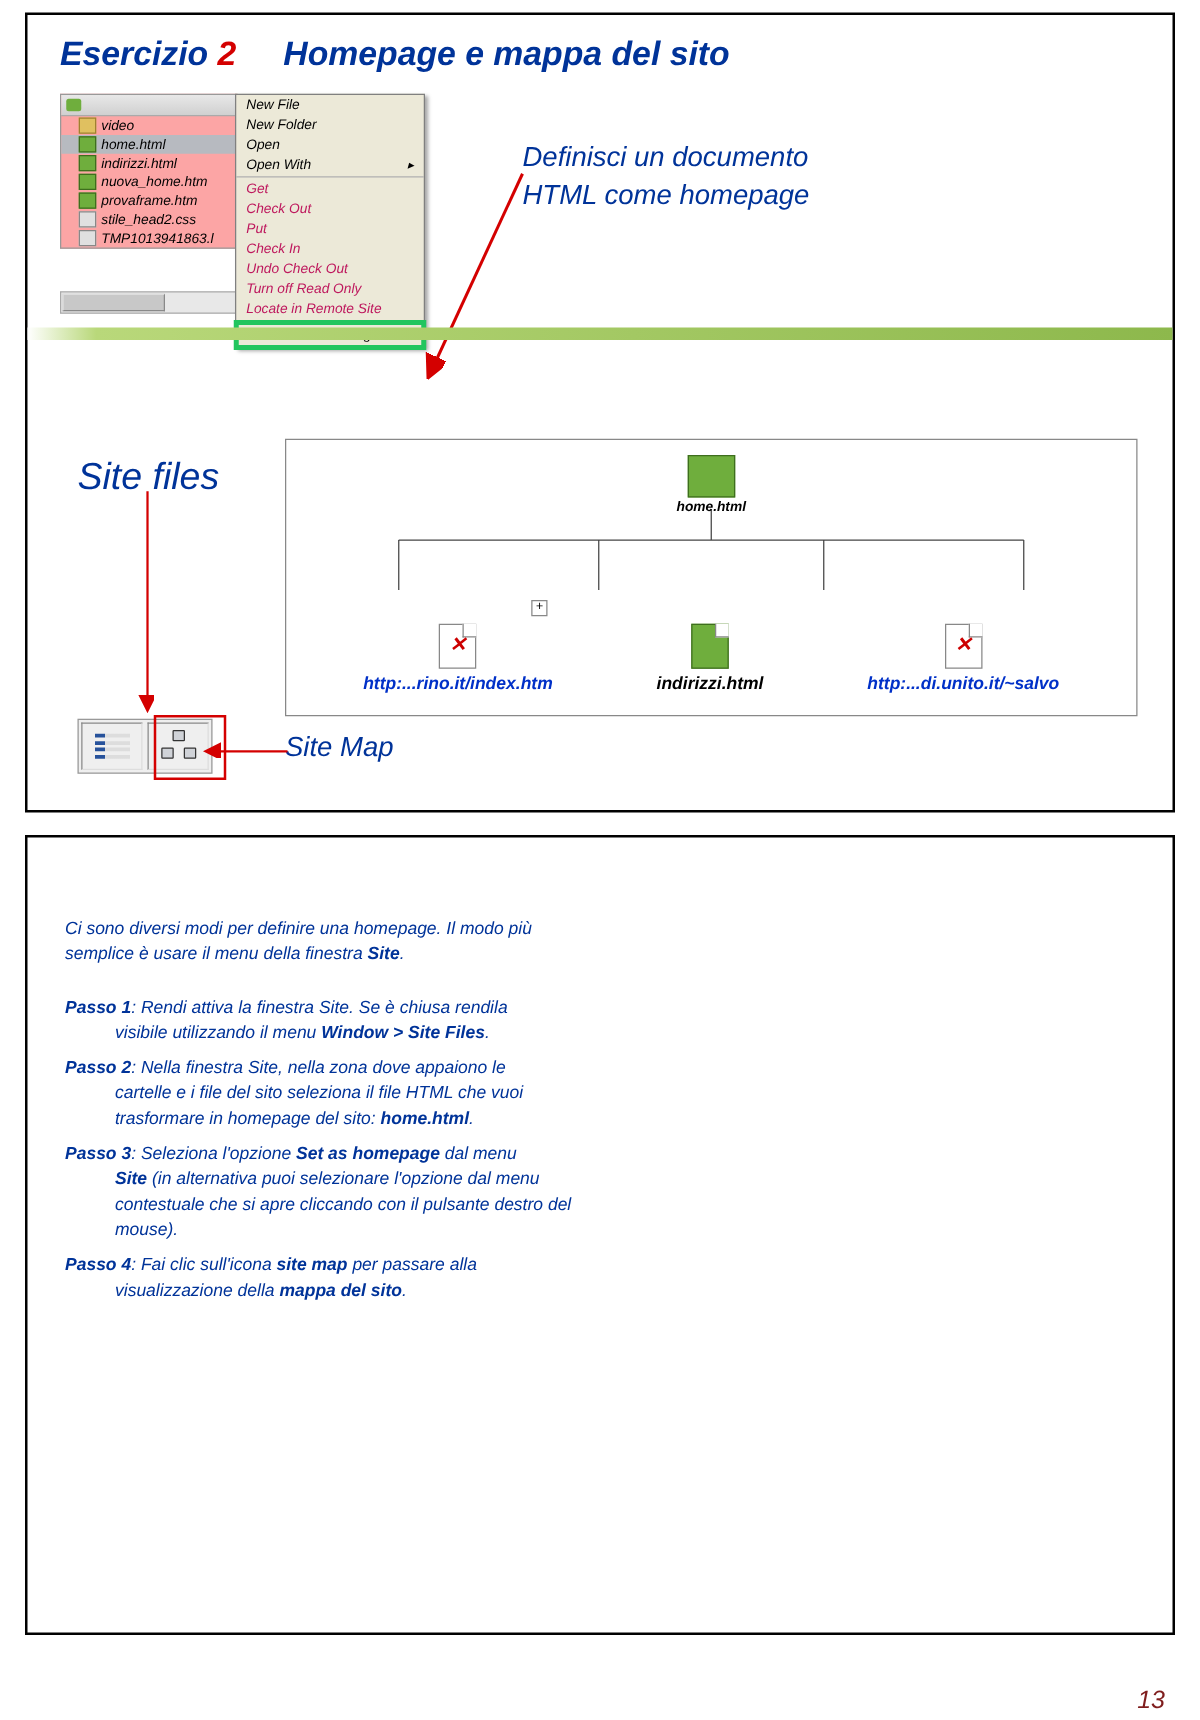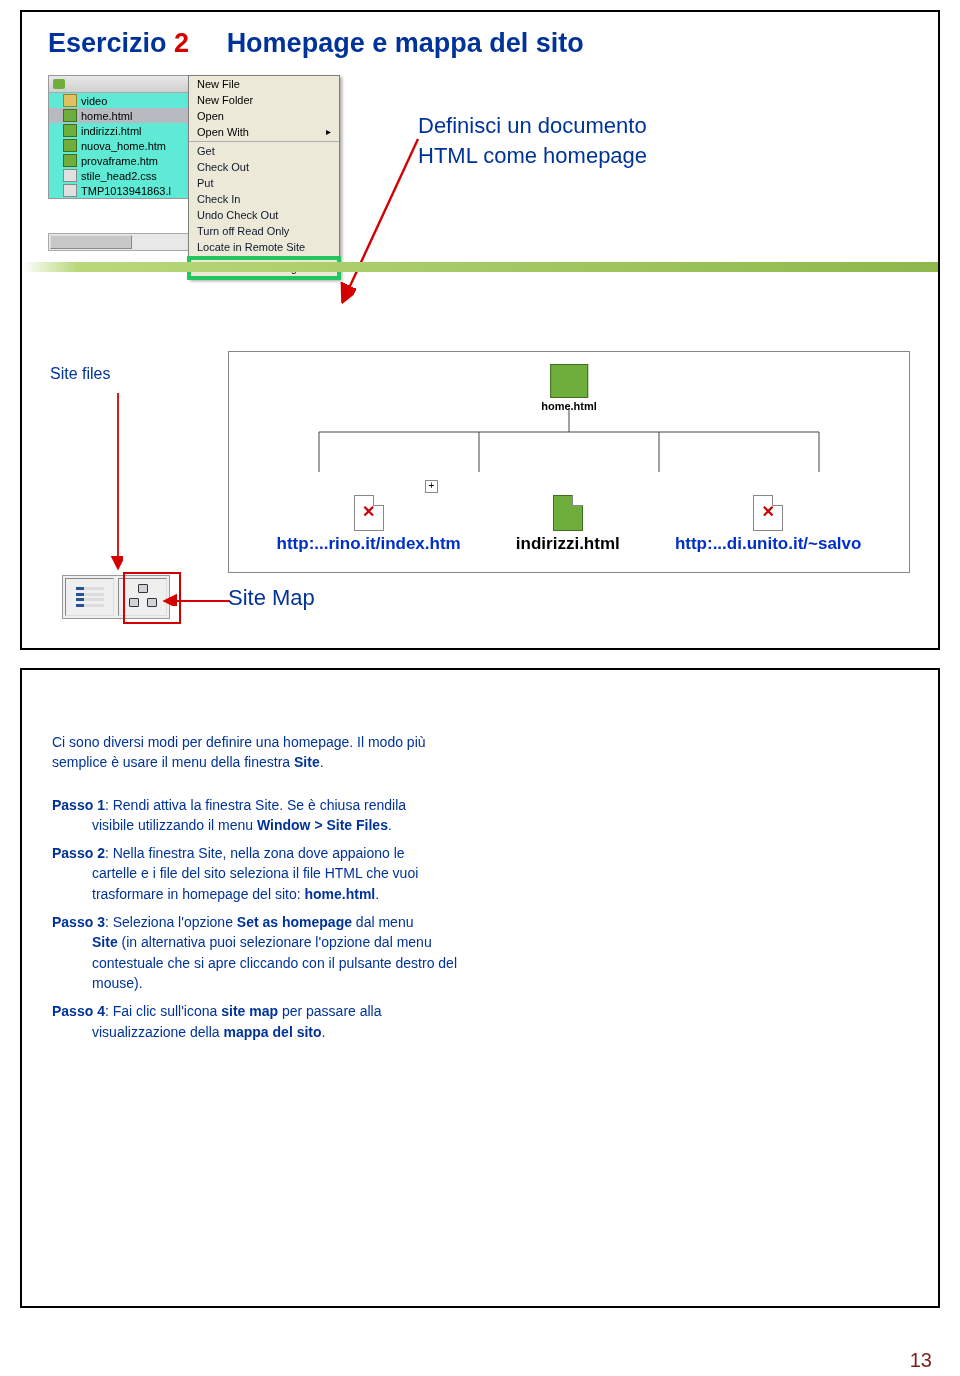--- a/index.html
+++ b/index.html
@@ -8,20 +8,21 @@
     font-family: Verdana, Arial, sans-serif;
     background: #fff;
     width: 960px;
   }
   .page {
     width: 960px;
     height: 1376px;
     position: relative;
     box-sizing: border-box;
     padding: 10px 20px;
+    font-style: italic;
   }
   .slide {
     border: 2px solid #000;
     box-sizing: border-box;
     margin-bottom: 18px;
     position: relative;
     background: #fff;
     height: 640px;
   }
   .slide1-inner {
@@ -39,21 +40,21 @@
     position: relative;
     height: 260px;
   }
   .filetree {
     position: absolute;
     left: 0;
     top: 0;
     width: 140px;
     border: 1px solid #999;
     font-size: 11px;
-    background: #5eead4;
+    background: #fca5a5;
   }
   .filetree .ft-head {
     background: linear-gradient(#e8e8e8,#d0d0d0);
     height: 16px;
     border-bottom: 1px solid #aaa;
     display: flex;
     align-items: center;
     padding-left: 4px;
   }
   .filetree .ft-head-icon {
@@ -108,21 +109,21 @@
   }
   .ctx-item {
     padding: 2px 8px;
     color: #000;
   }
   .ctx-item.has-sub::after {
     content: "▸";
     float: right;
     font-size: 10px;
   }
-  .ctx-item.disabled { color: #0f172a; }
+  .ctx-item.disabled { color: #be185d; }
   .ctx-sep {
     border-top: 1px solid #b0b0b0;
     margin: 1px 0;
   }
   .ctx-item.highlight {
     border: 4px solid #22c55e;
     margin: -2px;
     padding: 2px 20px;
   }
   
@@ -151,23 +152,23 @@
     background: linear-gradient(to right, #ffffff 0%, #b9d87a 6%, #8db84c 100%);
   }
 
   .lower-area {
     position: relative;
     margin-top: 16px;
     height: 310px;
   }
   .sf-label {
     position: absolute;
-    left: 2px;
+    left: 14px;
     top: 14px;
-    font-size: 16px;
+    font-size: 30px;
     color: #003399;
     text-align: right;
   }
   .sm-label {
     position: absolute;
     left: 180px;
     top: 234px;
     font-size: 22px;
     color: #003399;
   }
@@ -198,21 +199,21 @@
   .sm-row {
     position: absolute;
     bottom: 18px;
     left: 0; right: 0;
     display: flex;
     justify-content: space-around;
     padding: 0 20px;
   }
   .sm-node {
     text-align: center;
-    font-size: 17px;
+    font-size: 14px;
     font-weight: bold;
   }
   .sm-page-icon {
     width: 28px; height: 34px;
     margin: 0 auto 3px auto;
     border: 1px solid #888;
     background: #fff;
     position: relative;
   }
   .sm-page-icon::before {

